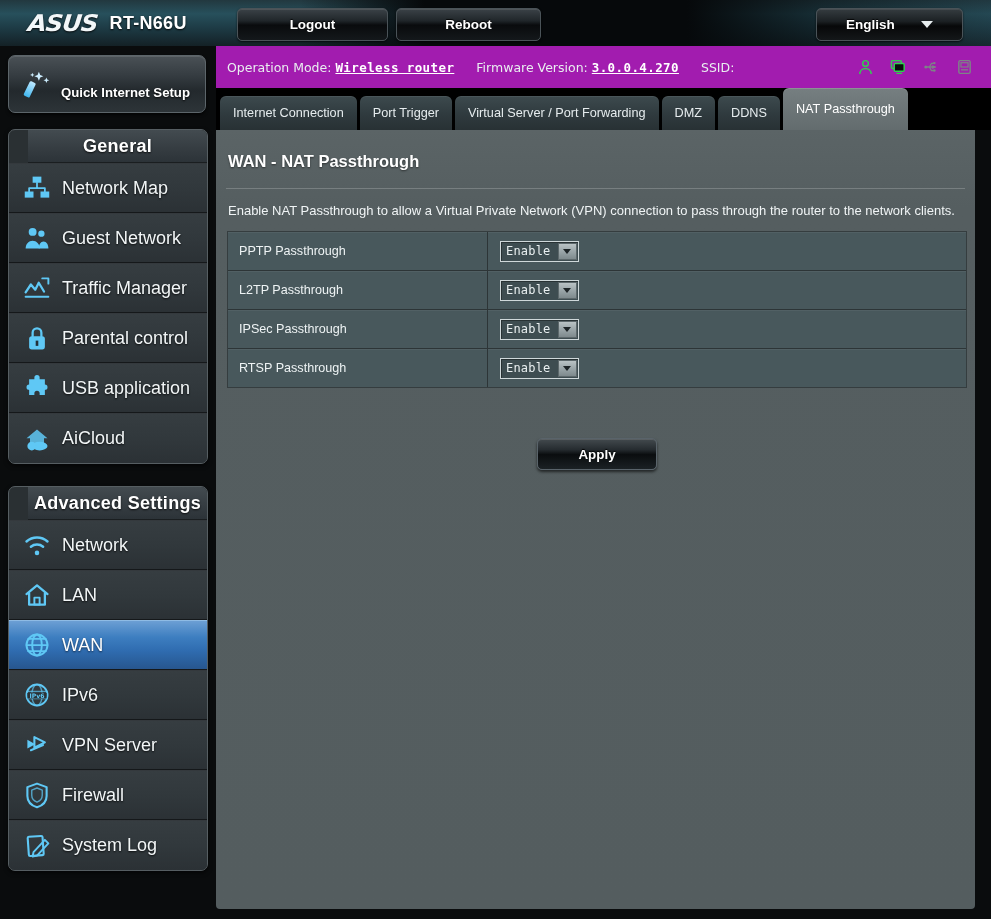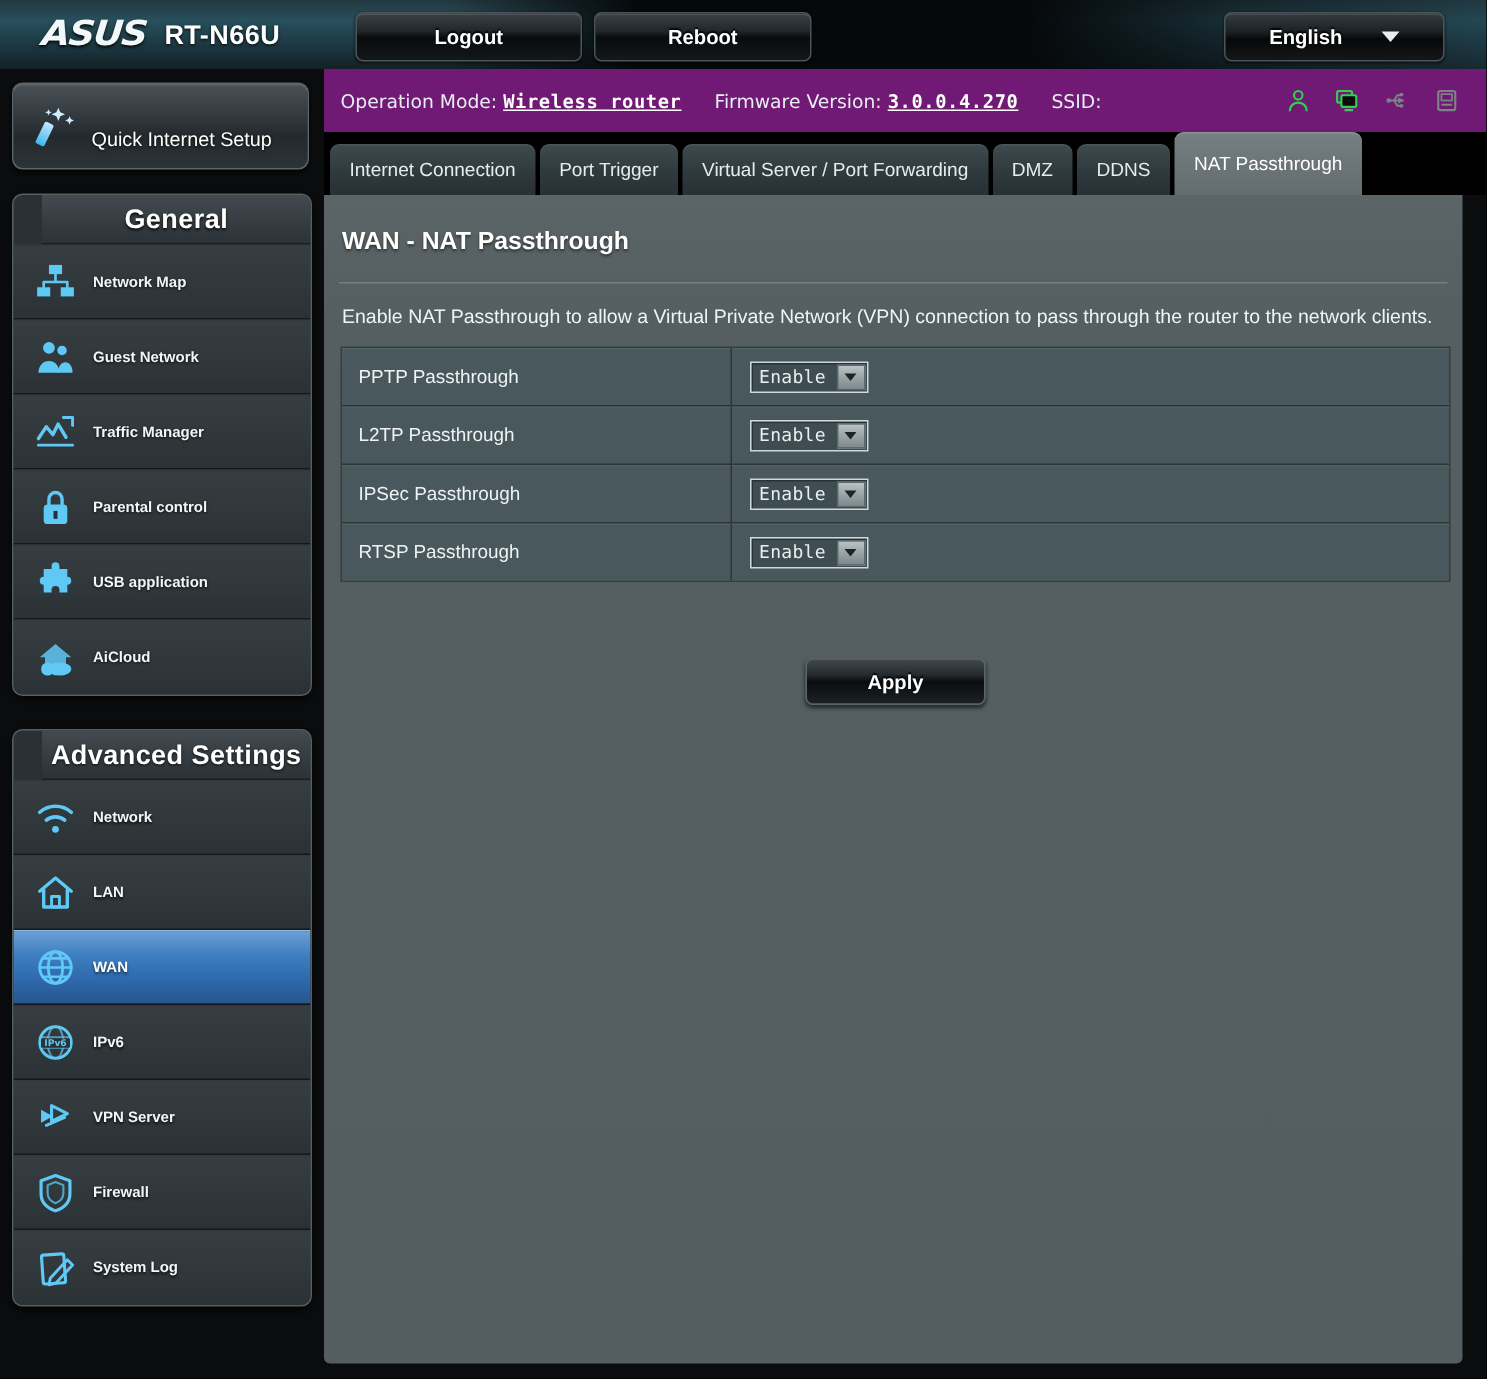--- a/index.html
+++ b/index.html
@@ -74,21 +74,21 @@
   }
   .caret-down {
     width: 0; height: 0;
     border-left: 6px solid transparent; border-right: 6px solid transparent;
     border-top: 7px solid #e8eef0;
   }
 
   
   .infostrip {
     position: absolute; left: 216px; top: 46px; width: 775px; height: 42px;
-    background: #701a75;
+    background: #a21caf;
     display: flex; align-items: center;
   }
   .info-item {
     color: #e9eef0; font-size: 12.5px; white-space: nowrap;
     font-family: "DejaVu Sans", sans-serif;
   }
   .info-item .val {
     font-family: "DejaVu Sans Mono", monospace;
     font-weight: bold; color: #fff;
     text-decoration: underline; letter-spacing: .4px;
@@ -127,21 +127,21 @@
   .qis {
     width: 198px; height: 58px;
     border-radius: 7px;
     background: linear-gradient(180deg, #4a5156 0%, #353c41 35%, #23292d 62%, #2d3438 100%);
     border: 1px solid #5c656a;
     box-shadow: 0 2px 3px rgba(0,0,0,.65), inset 0 1px 0 rgba(255,255,255,.11);
     display: flex; align-items: center; gap: 9px; padding-left: 13px;
     box-sizing: border-box; cursor: pointer; margin-bottom: 16px;
   }
   .qis-label {
-    color: #fff; font-size: 13.2px; font-weight: normal; line-height: 15px;
+    color: #fff; font-size: 13.2px; font-weight: bold; line-height: 15px;
     text-shadow: 0 1px 2px rgba(0,0,0,.85);
     margin-top: 16px;
   }
   .navgroup {
     width: 198px;
     border: 1px solid #565e62;
     border-radius: 7px;
     background: #2a3033;
     overflow: hidden;
     box-shadow: 0 2px 4px rgba(0,0,0,.6);
@@ -160,21 +160,21 @@
     position: relative;
     height: 50px; display: flex; align-items: center; gap: 11px;
     padding-left: 14px; box-sizing: border-box;
     background: linear-gradient(180deg, #363d41 0%, #31383c 50%, #2b3135 100%);
     border-bottom: 1px solid #15181a;
     border-top: 1px solid rgba(255,255,255,.045);
     cursor: pointer;
   }
   .nav-item:last-child { border-bottom: none; }
   .nav-item .nlabel {
-    color: #f2f6f7; font-size: 10px; font-weight: bold;
+    color: #f2f6f7; font-size: 18px; font-weight: normal;
     text-shadow: 0 1px 2px rgba(0,0,0,.8);
   }
   .nav-item.selected {
     background: linear-gradient(180deg, #6c9fd4 0%, #3d7ec0 34%, #2f6cb0 62%, #27568e 100%);
     border-top: 1px solid #8fbbe4;
   }
   .nav-item.selected .nlabel { color: #fff; text-shadow: 0 1px 2px rgba(0,0,0,.55); }
   .nav-item.selected::after {
     content: ""; position: absolute; right: -15px; top: 50%;
     transform: translateY(-50%);

